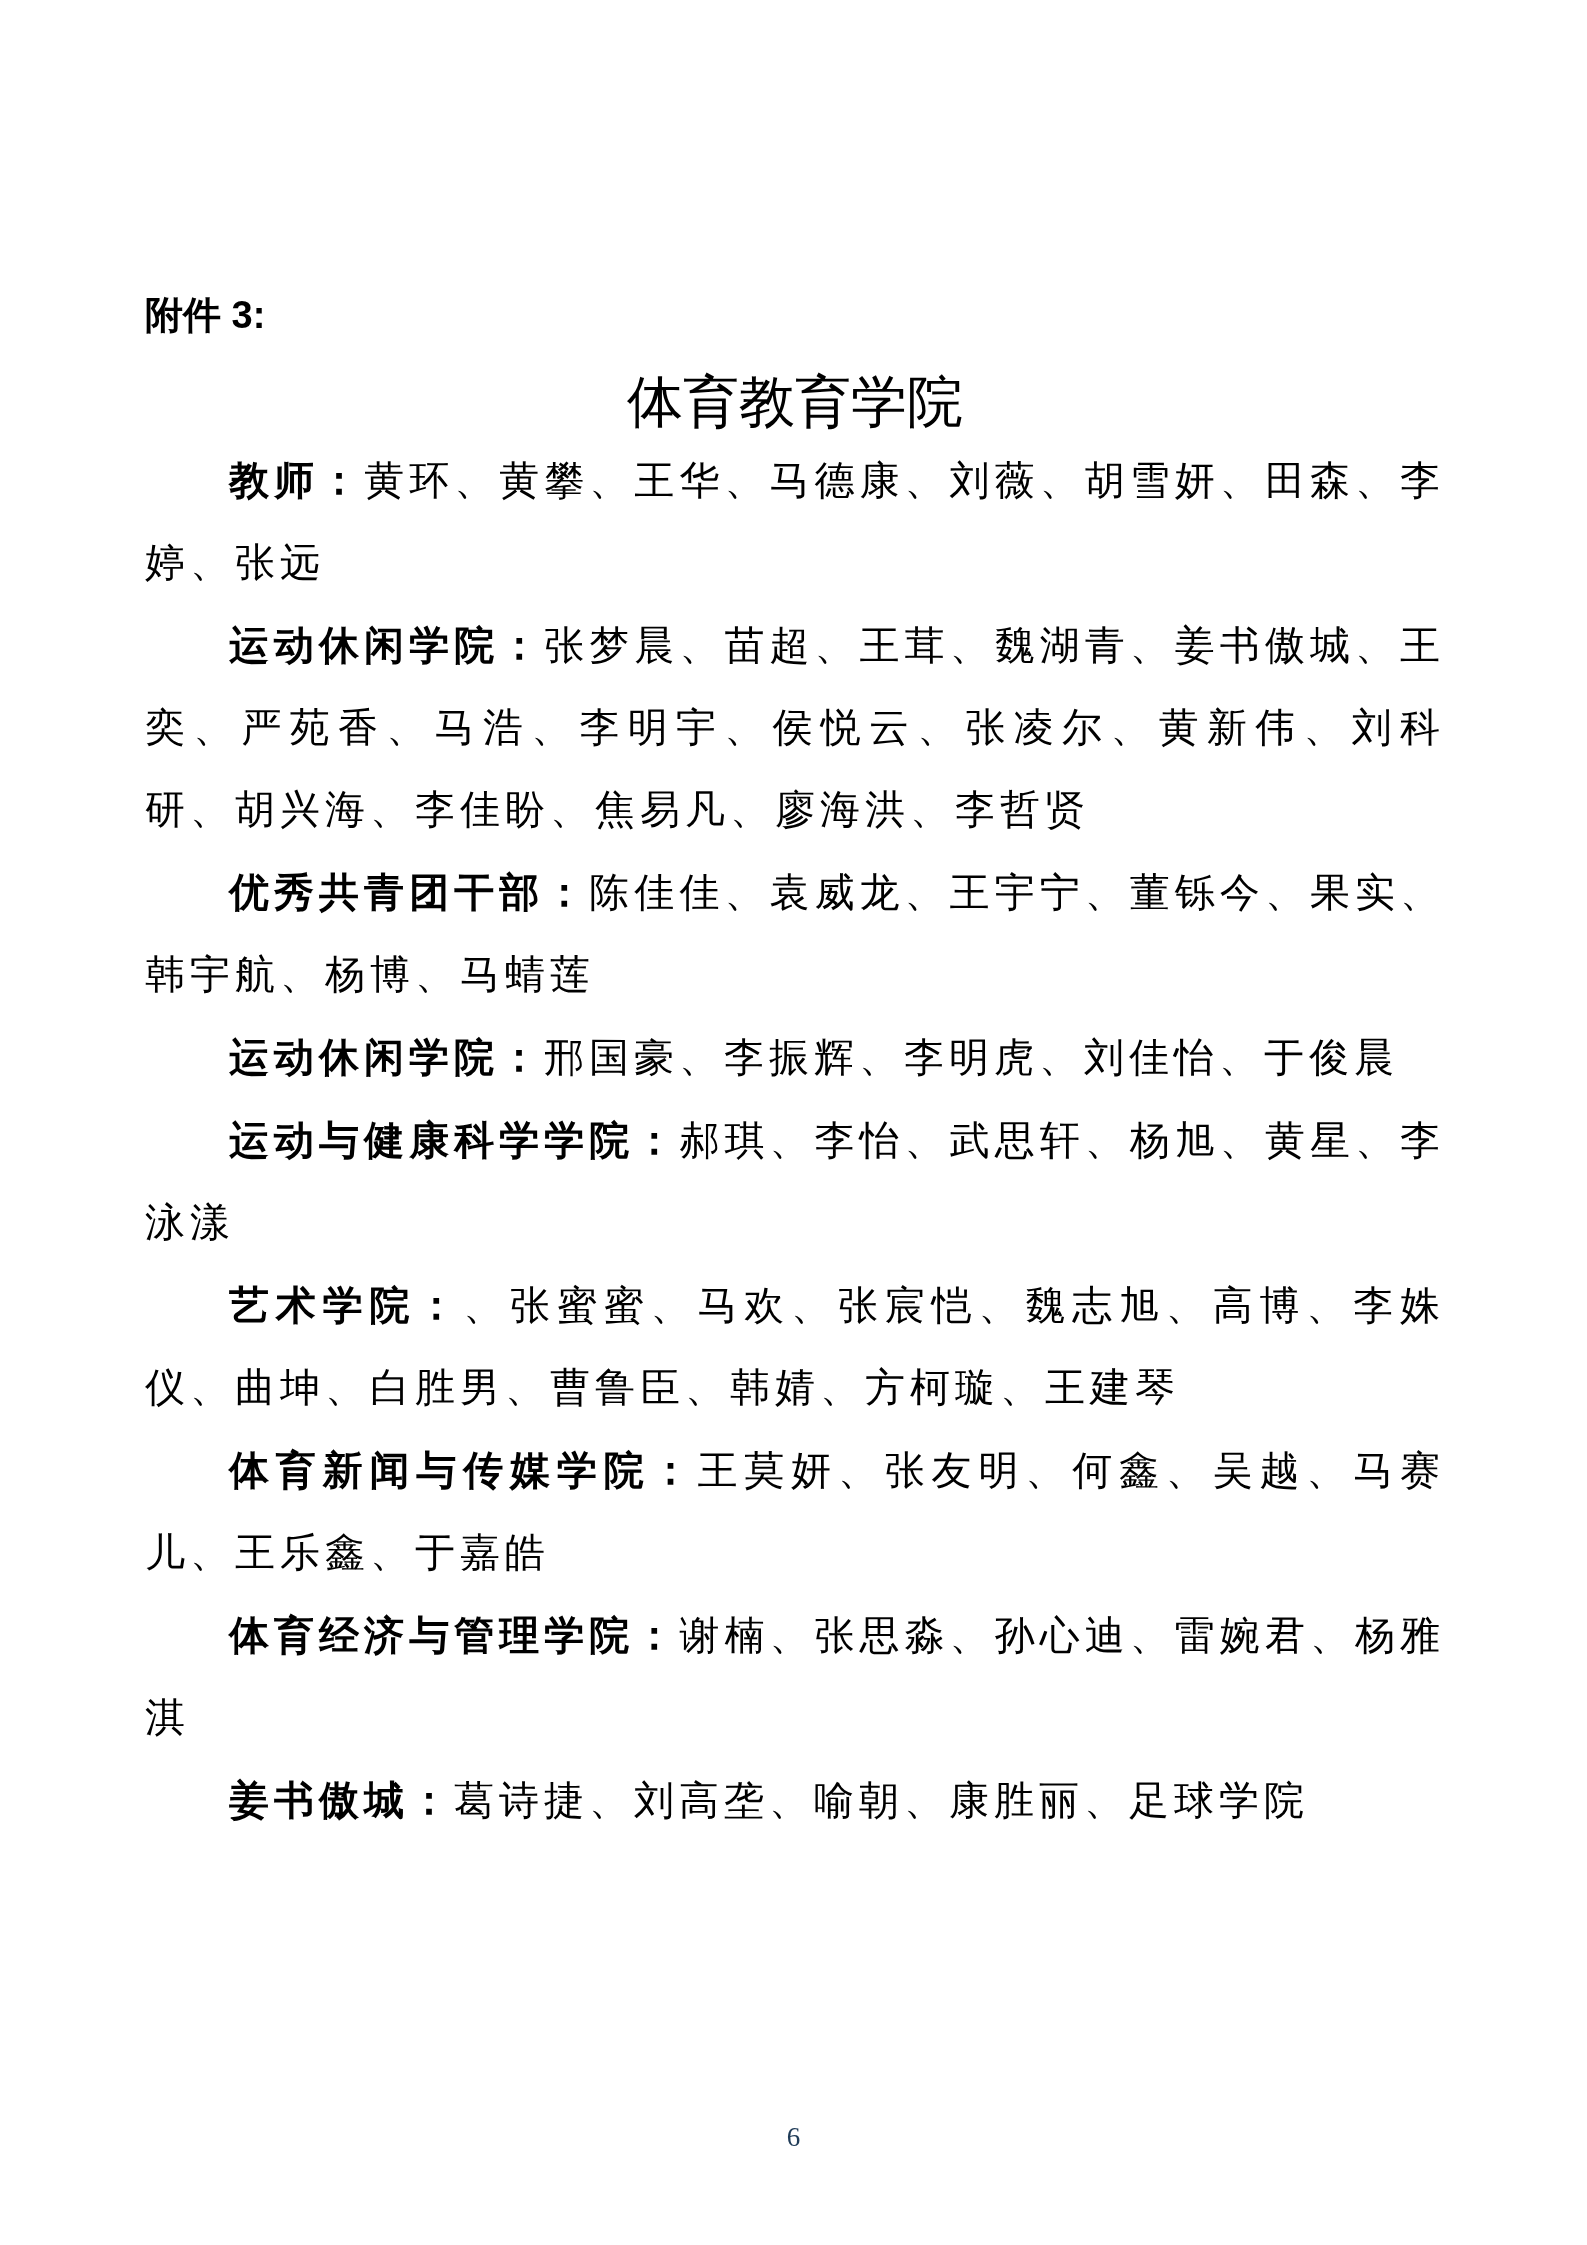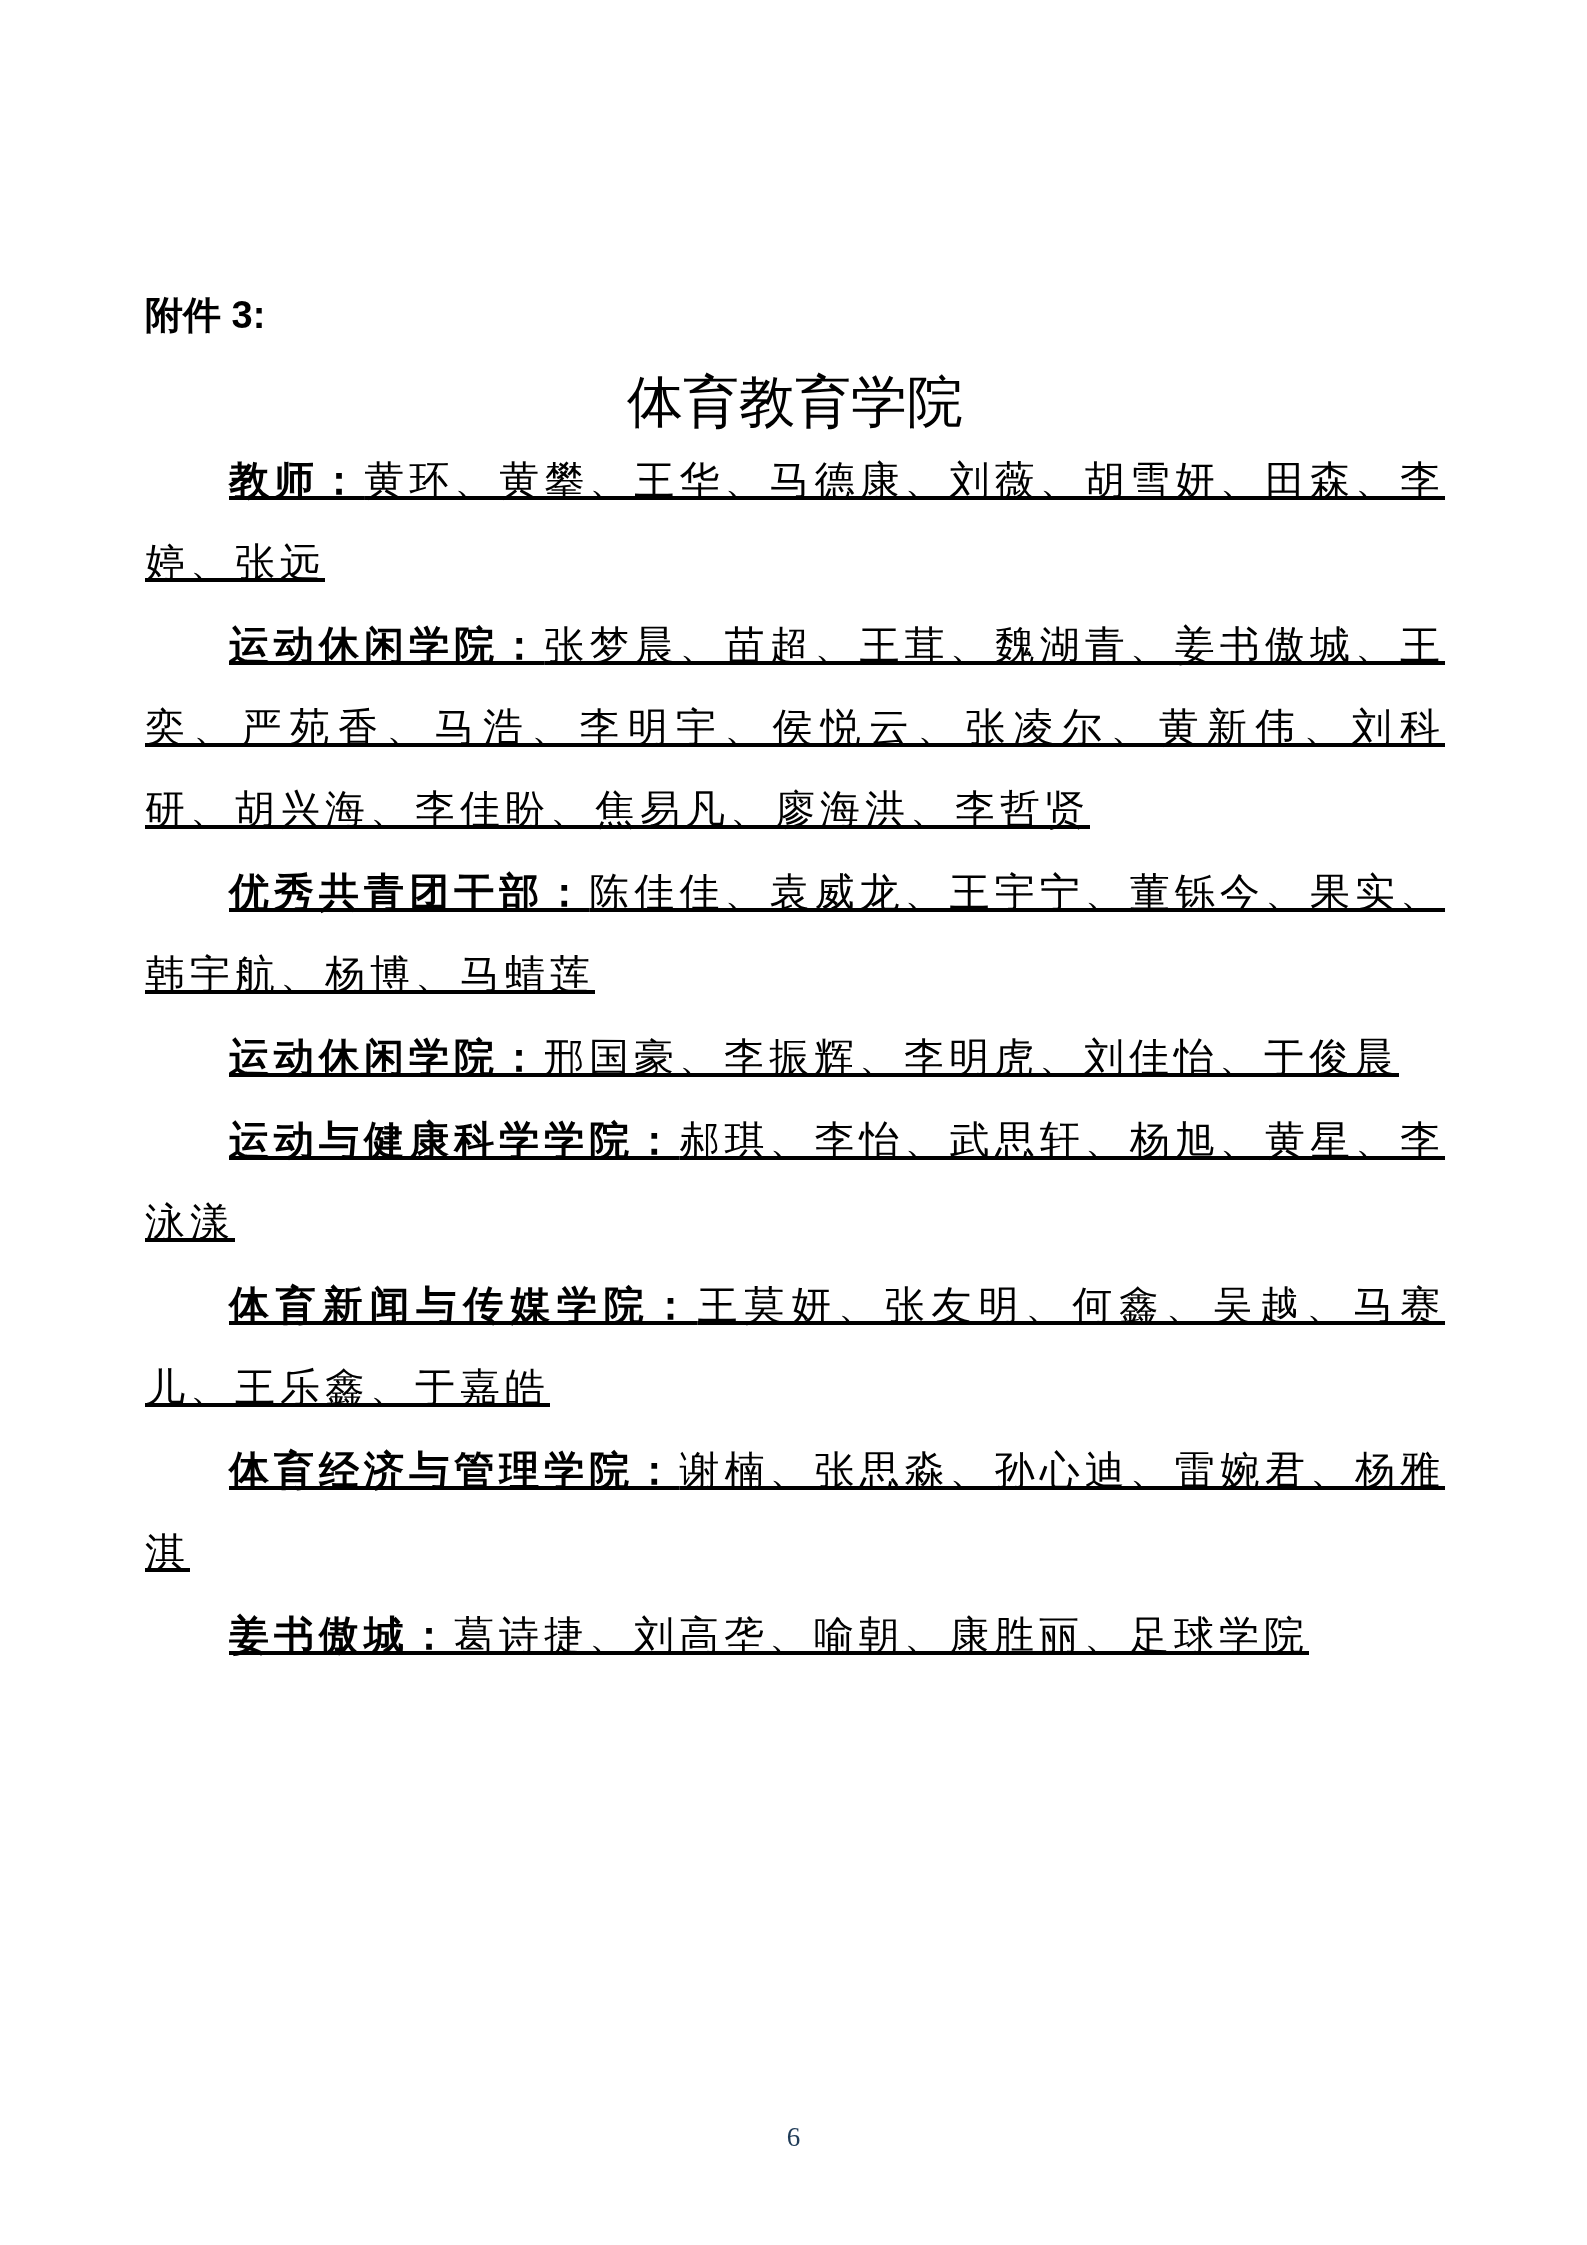--- a/index.html
+++ b/index.html
@@ -27,21 +27,20 @@
   .title {
     font-family: "Liberation Serif", "DejaVu Serif", serif;
     font-weight: normal;
     font-size: 56px;
     line-height: 74px;
     margin: 22px 0 0 0;
     text-align: center;
   }
   .content {
     margin-top: 0;
-    text-decoration: underline;
   }
   .content p.para {
     font-family: "Liberation Serif", "DejaVu Serif", serif;
     font-size: 40px;
     line-height: 82px;
     margin: 0;
     text-indent: 84px;
     text-align: justify;
     letter-spacing: 5px;
   }
@@ -73,20 +72,21 @@
 
   <p class="para"><span class="label">运动休闲学院：</span><span class="names">张梦晨、苗超、王茸、魏湖青、姜书傲城、王奕、严苑香、马浩、李明宇、侯悦云、张凌尔、黄新伟、刘科研、胡兴海、李佳盼、焦易凡、廖海洪、李哲贤</span></p>
 
   <p class="para"><span class="label">优秀共青团干部：</span><span class="names">陈佳佳、袁威龙、王宇宁、董铄今、果实、韩宇航、杨博、马蜻莲</span></p>
 
   <p class="para"><span class="label">运动休闲学院：</span><span class="names">邢国豪、李振辉、李明虎、刘佳怡、于俊晨</span></p>
 
 
   <p class="para"><span class="label">运动与健康科学学院：</span><span class="names">郝琪、李怡、武思轩、杨旭、黄星、李泳漾</span></p>
 
+  <p class="para"><span class="label">艺术学院：</span><span class="names">、张蜜蜜、马欢、张宸恺、魏志旭、高博、李姝仪、曲坤、白胜男、曹鲁臣、韩婧、方柯璇、王建琴</span></p>
 
   <p class="para"><span class="label">体育新闻与传媒学院：</span><span class="names">王莫妍、张友明、何鑫、吴越、马赛儿、王乐鑫、于嘉皓</span></p>
 
   <p class="para"><span class="label">体育经济与管理学院：</span><span class="names">谢楠、张思淼、孙心迪、雷婉君、杨雅淇</span></p>
 
   <p class="para"><span class="label">姜书傲城：</span><span class="names">葛诗捷、刘高垄、喻朝、康胜丽、足球学院</span></p>
 </div>
 
   <div class="pagenum">6</div>
 </div>

